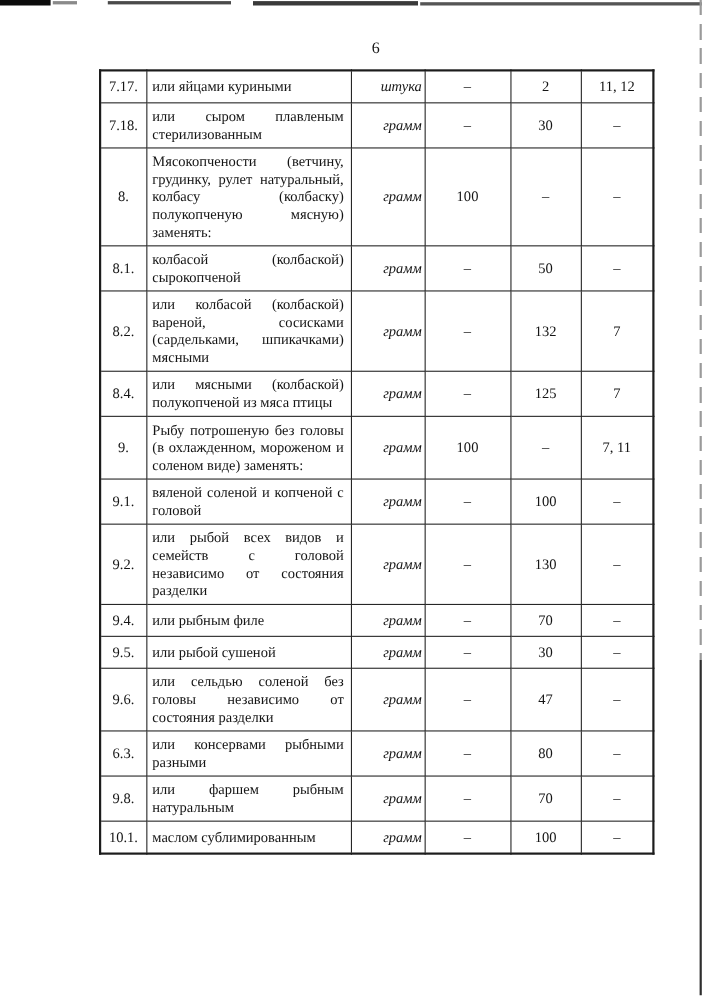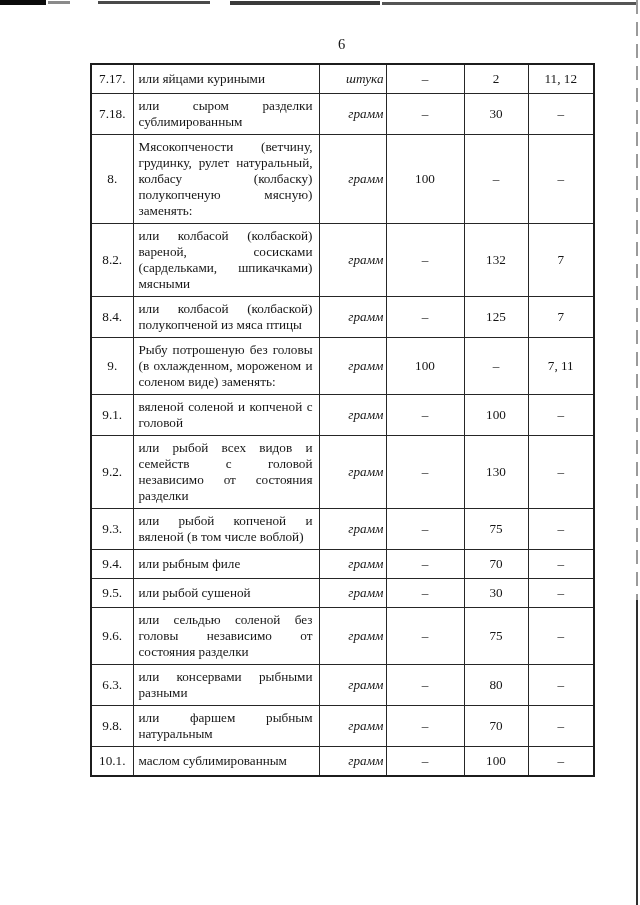--- a/index.html
+++ b/index.html
@@ -88,45 +88,53 @@
       <tr>
         <td class="c-num">7.17.</td>
         <td class="c-desc">или яйцами куриными</td>
         <td class="c-unit">штука</td>
         <td class="c-v1">–</td>
         <td class="c-v2">2</td>
         <td class="c-v3">11, 12</td>
       </tr>
       <tr>
         <td class="c-num">7.18.</td>
-        <td class="c-desc">или сыром разделки сублимированным</td>
+        <td class="c-desc">или сыром плавленым стерилизованным</td>
         <td class="c-unit">грамм</td>
         <td class="c-v1">–</td>
         <td class="c-v2">30</td>
         <td class="c-v3">–</td>
       </tr>
       <tr>
         <td class="c-num">8.</td>
         <td class="c-desc">Мясокопчености (ветчину, грудинку, рулет натуральный, колбасу (колбаску) полукопченую мясную) заменять:</td>
         <td class="c-unit">грамм</td>
         <td class="c-v1">100</td>
         <td class="c-v2">–</td>
         <td class="c-v3">–</td>
       </tr>
       <tr>
+        <td class="c-num">8.1.</td>
+        <td class="c-desc">колбасой (колбаской) сырокопченой</td>
+        <td class="c-unit">грамм</td>
+        <td class="c-v1">–</td>
+        <td class="c-v2">50</td>
+        <td class="c-v3">–</td>
+      </tr>
+      <tr>
         <td class="c-num">8.2.</td>
         <td class="c-desc">или колбасой (колбаской) вареной, сосисками (сардельками, шпикачками) мясными</td>
         <td class="c-unit">грамм</td>
         <td class="c-v1">–</td>
         <td class="c-v2">132</td>
         <td class="c-v3">7</td>
       </tr>
       <tr>
         <td class="c-num">8.4.</td>
-        <td class="c-desc">или колбасой (колбаской) полукопченой из мяса птицы</td>
+        <td class="c-desc">или мясными (колбаской) полукопченой из мяса птицы</td>
         <td class="c-unit">грамм</td>
         <td class="c-v1">–</td>
         <td class="c-v2">125</td>
         <td class="c-v3">7</td>
       </tr>
       <tr>
         <td class="c-num">9.</td>
         <td class="c-desc">Рыбу потрошеную без головы (в охлажденном, мороженом и соленом виде) заменять:</td>
         <td class="c-unit">грамм</td>
         <td class="c-v1">100</td>
@@ -143,49 +151,41 @@
       </tr>
       <tr>
         <td class="c-num">9.2.</td>
         <td class="c-desc">или рыбой всех видов и семейств с головой независимо от состояния разделки</td>
         <td class="c-unit">грамм</td>
         <td class="c-v1">–</td>
         <td class="c-v2">130</td>
         <td class="c-v3">–</td>
       </tr>
       <tr>
-        <td class="c-num">9.3.</td>
-        <td class="c-desc">или рыбой копченой и вяленой (в том числе воблой)</td>
-        <td class="c-unit">грамм</td>
-        <td class="c-v1">–</td>
-        <td class="c-v2">75</td>
-        <td class="c-v3">–</td>
-      </tr>
-      <tr>
         <td class="c-num">9.4.</td>
         <td class="c-desc">или рыбным филе</td>
         <td class="c-unit">грамм</td>
         <td class="c-v1">–</td>
         <td class="c-v2">70</td>
         <td class="c-v3">–</td>
       </tr>
       <tr>
         <td class="c-num">9.5.</td>
         <td class="c-desc">или рыбой сушеной</td>
         <td class="c-unit">грамм</td>
         <td class="c-v1">–</td>
         <td class="c-v2">30</td>
         <td class="c-v3">–</td>
       </tr>
       <tr>
         <td class="c-num">9.6.</td>
         <td class="c-desc">или сельдью соленой без головы независимо от состояния разделки</td>
         <td class="c-unit">грамм</td>
         <td class="c-v1">–</td>
-        <td class="c-v2">75</td>
+        <td class="c-v2">47</td>
         <td class="c-v3">–</td>
       </tr>
       <tr>
         <td class="c-num">6.3.</td>
         <td class="c-desc">или консервами рыбными разными</td>
         <td class="c-unit">грамм</td>
         <td class="c-v1">–</td>
         <td class="c-v2">80</td>
         <td class="c-v3">–</td>
       </tr>

